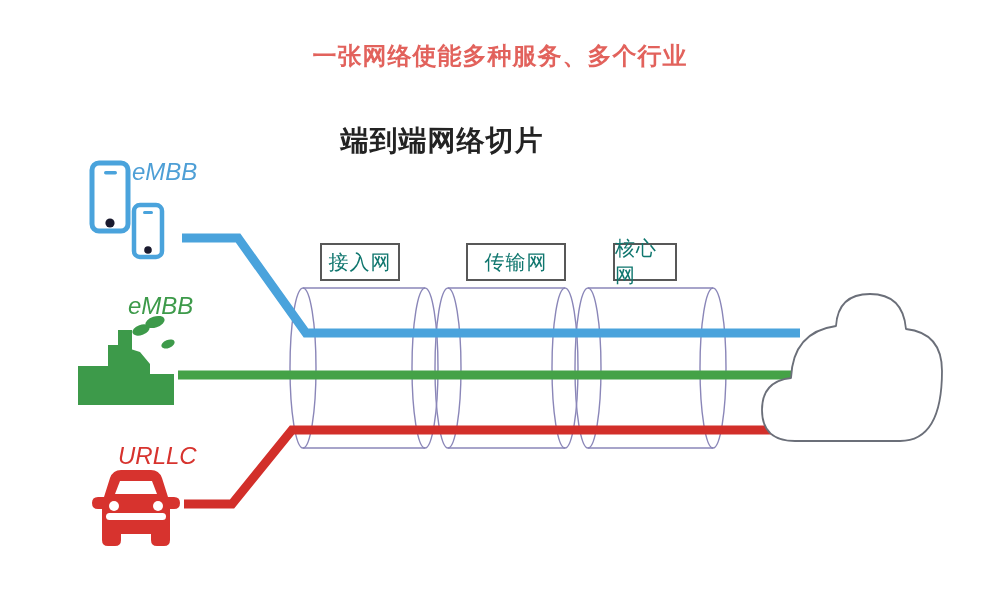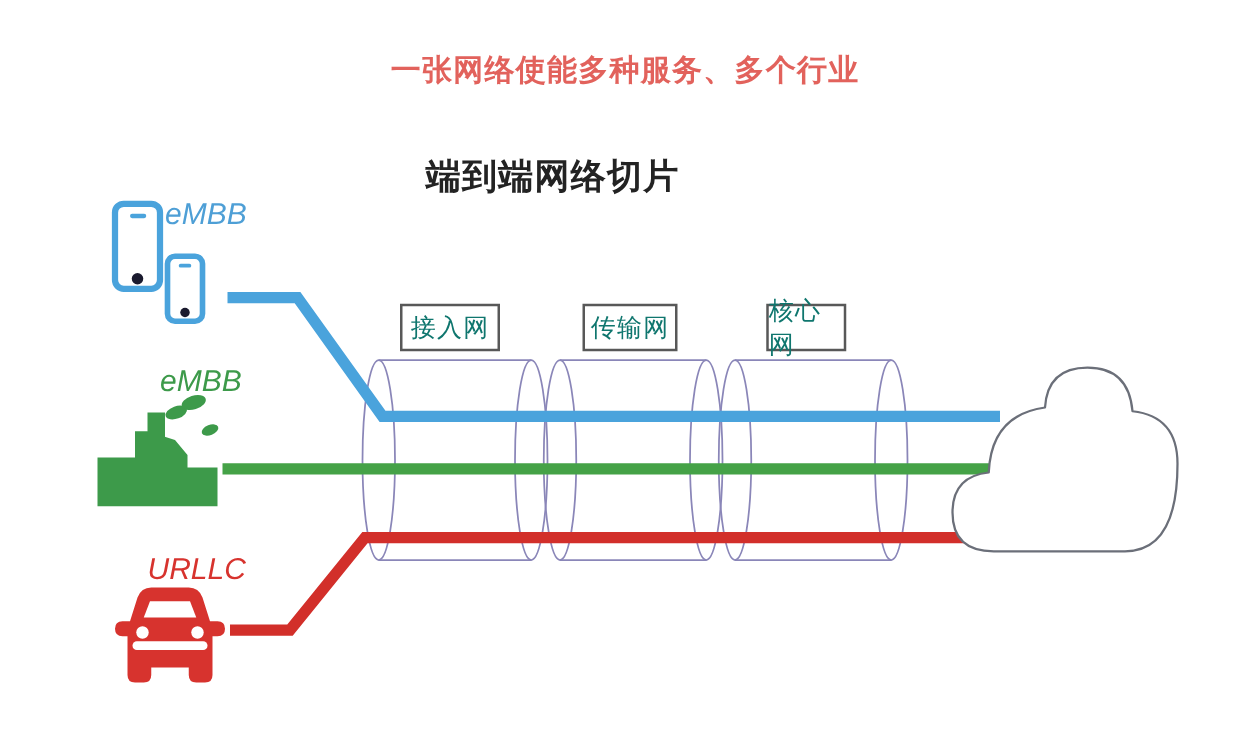--- a/index.html
+++ b/index.html
@@ -64,21 +64,21 @@
     display: flex;
     align-items: center;
     justify-content: center;
     font-size: 20px;
     font-weight: normal;
     color: #0f766e;
     box-sizing: border-box;
     letter-spacing: 1px;
   }
   .box-access { left: 320px; top: 243px; width: 80px; height: 38px; }
-  .box-transport { left: 466px; top: 243px; width: 76px; height: 38px; }
+  .box-transport { left: 466px; top: 243px; width: 100px; height: 38px; }
   .box-core { left: 613px; top: 243px; width: 64px; height: 38px; }
 </style>
 </head>
 <body>
 
 <div id="stage">
 
   <div class="main-title">一张网络使能多种服务、多个行业</div>
   <div class="sub-title">端到端网络切片</div>
 

